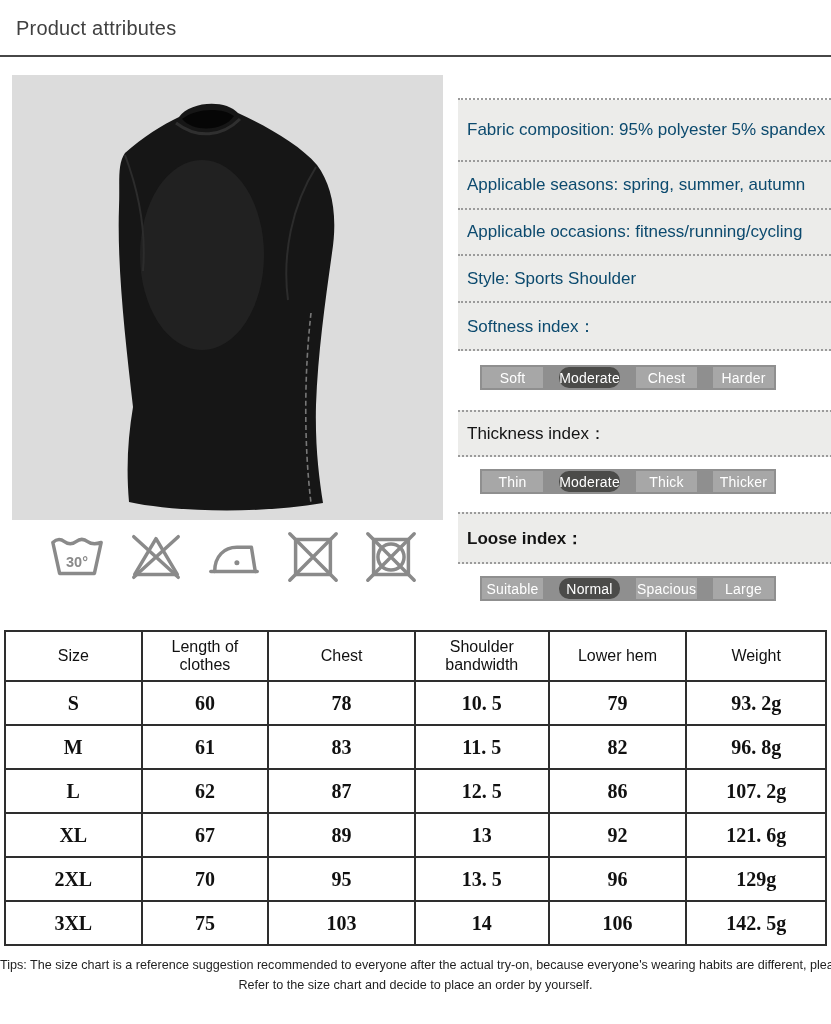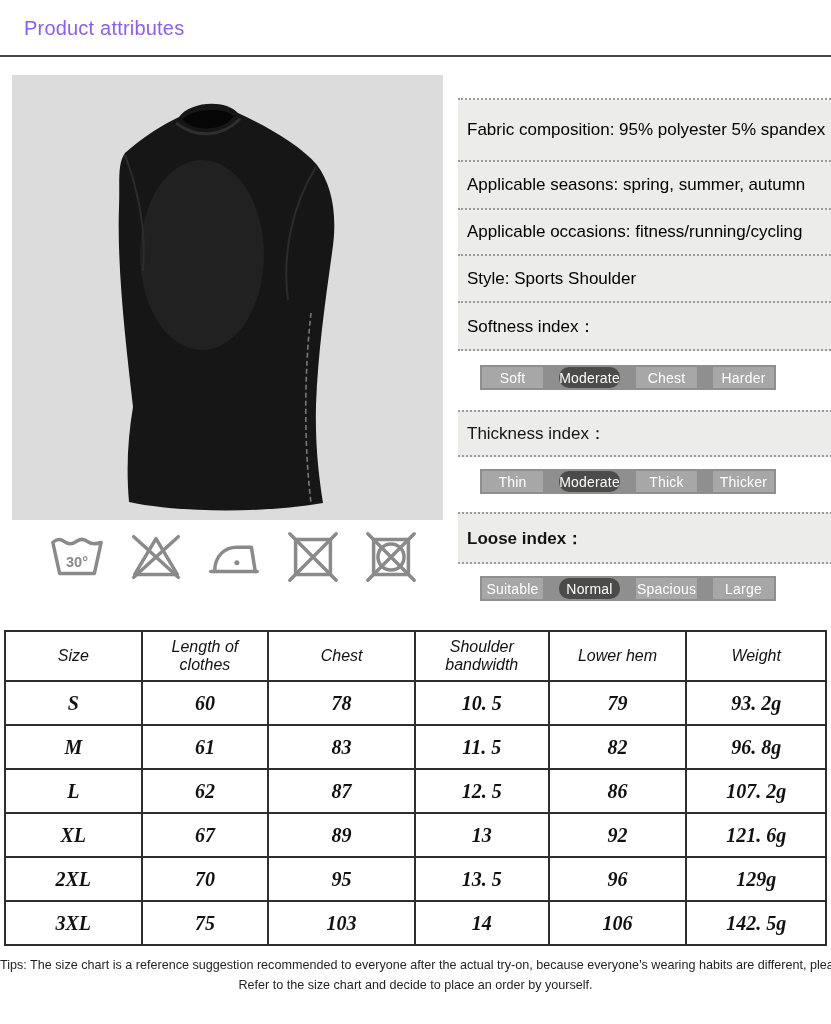--- a/index.html
+++ b/index.html
@@ -1,55 +1,55 @@
 <!DOCTYPE html>
 <html><head>
 <meta charset="utf-8">
 <style>
   * { margin:0; padding:0; box-sizing:border-box; }
   html,body { background:#ffffff; }
   body { font-family:"Liberation Sans", sans-serif; }
   .page { position:relative; width:831px; height:1024px; background:#ffffff; overflow:hidden; }
 
   
-  .page-title { position:absolute; left:24px; top:17px; font-size:20px; color:#8b5cf6; letter-spacing:.2px; }
+  .page-title { position:absolute; left:16px; top:17px; font-size:20px; color:#404040; letter-spacing:.2px; }
   .title-rule { position:absolute; left:0; top:55px; width:831px; height:2px; background:#474747; }
 
   
   .photo-panel { position:absolute; left:12px; top:75px; width:431px; height:445px; background:#dcdcdc; }
   .photo-panel svg { display:block; width:100%; height:100%; }
 
   
   .care-row { position:absolute; left:48px; top:526px; width:372px; height:62px;
               display:flex; justify-content:space-between; align-items:center; }
   .care-icon { width:58px; height:58px; }
   .care-icon svg { width:100%; height:100%; stroke:#8a8a8a; fill:none; stroke-width:3.6; stroke-linecap:round; stroke-linejoin:round; }
   .care-icon text { stroke:none; fill:#8a8a8a; font-family:"Liberation Sans",sans-serif; font-size:15px; font-weight:bold; }
 
   
   .attr-stack { position:absolute; left:458px; top:98px; width:373px; border-top:2px dotted #9b9b9b; }
   .attr-row { background:#ececea; border-bottom:2px dotted #9b9b9b; display:flex; align-items:center;
-              padding-left:9px; font-size:17px; color:#000000; }
+              padding-left:9px; font-size:17px; color:#0c4a6e; }
   .h62{height:62px;} .h48{height:48px;} .h46{height:46px;} .h47{height:47px;}
   .index-row { position:absolute; left:458px; width:410px; background:#ececea;
                border-top:2px dotted #9b9b9b; border-bottom:2px dotted #9b9b9b;
                display:flex; align-items:center; padding-left:9px; font-size:17px; color:#141414; }
   .thickness-row { top:410px; height:47px; }
   .loose-row { top:512px; height:52px;font-weight:bold; }
 
   
   .scale-bar { position:absolute; left:480px; width:296px; height:25px; background:#8f8f8f;
                display:flex; gap:16px; padding:2px; }
   .bar-soft { top:365px; } .bar-thick { top:469px; } .bar-loose { top:576px; }
   .seg { flex:1 1 0; background:#a7a7a7; color:#ffffff; font-size:14px;
          display:flex; align-items:center; justify-content:center; letter-spacing:.2px; }
   .seg--active { background:#4b4b49;border-radius:10px; }
 
   
-  .size-table { position:absolute; left:4px; top:630px; width:823px; border-collapse:collapse;font-style:italic; }
+  .size-table { position:absolute; left:4px; top:630px; width:823px; border-collapse:collapse; }
   .size-table th, .size-table td { border:2px solid #2e2e2e; text-align:center; vertical-align:middle; }
   .size-table th { height:50px; font-size:16px; font-weight:400; color:#111; line-height:1.15; padding:2px 6px; }
   .size-table td { height:44px; font-family:"Liberation Serif","DejaVu Serif",serif;
                    font-size:20px; font-weight:600; color:#111; }
 
   
   .tips { position:absolute; left:0; top:956px; width:831px; text-align:center;
           font-size:12.6px; color:#1f1f1f; line-height:1.55; white-space:nowrap; }
 </style>
 </head>

